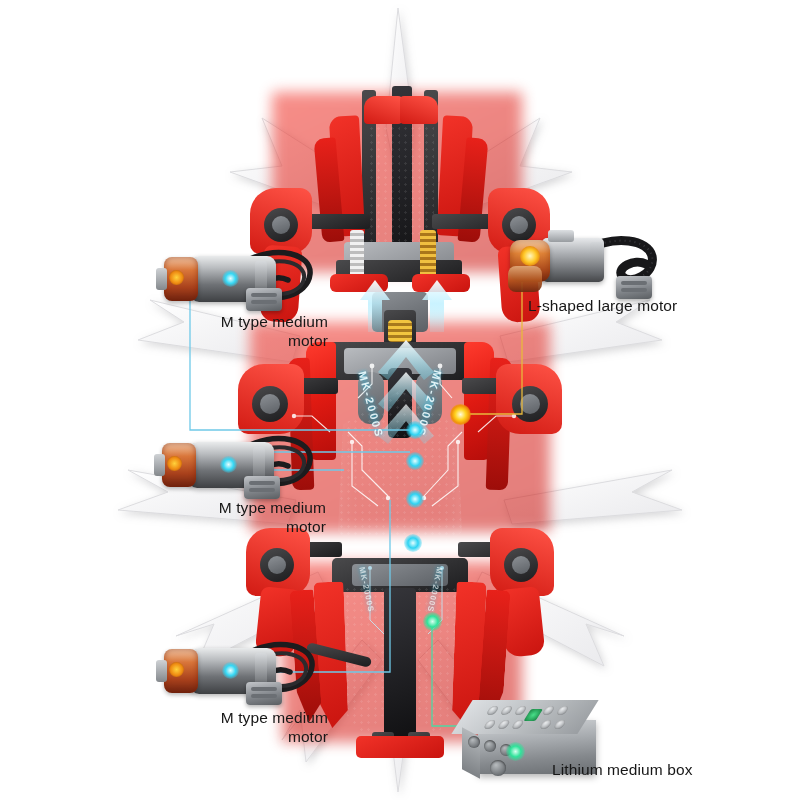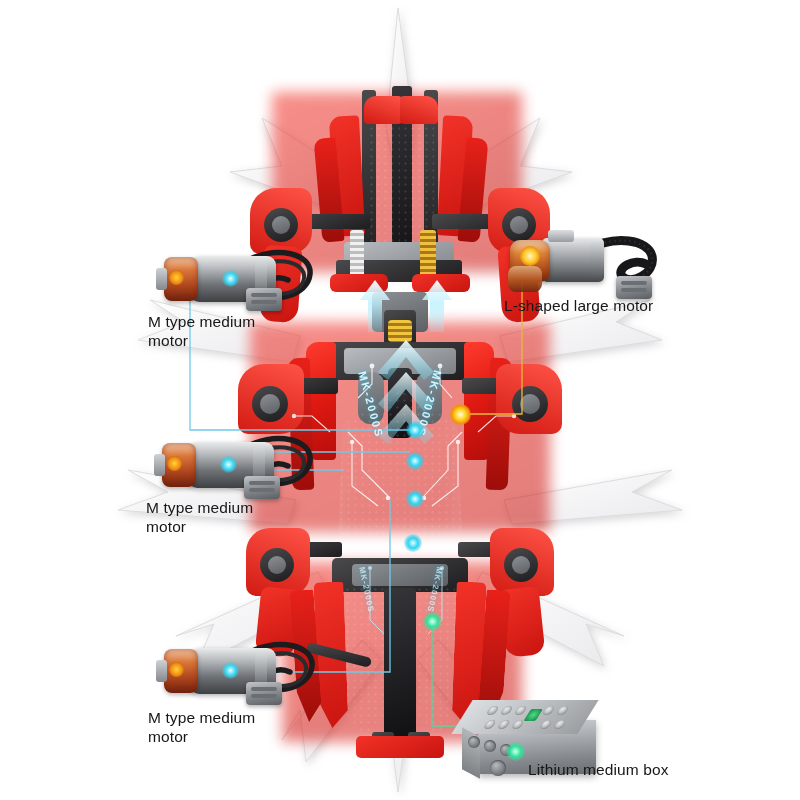--- a/index.html
+++ b/index.html
@@ -119,22 +119,22 @@
   }
 
   
   .wire{position:absolute;pointer-events:none;}
 
   
   .label{
     position:absolute;font-size:15.5px;line-height:19px;color:#171717;
     white-space:pre-line;letter-spacing:.1px;
   }
-  .label.center{text-align:left;}
-  .label.left{text-align:left;}
+  .label.center{text-align:right;}
+  .label.left{text-align:left;margin-left:24px;}
 
   
   .mk{
     position:absolute;font-size:11px;letter-spacing:2px;color:#eafcff;
     font-family:"Liberation Sans",sans-serif;opacity:.92;font-weight:bold;
     text-shadow:0 0 4px rgba(0,200,255,.8);
   }
 </style>
 </head>
 <body>

